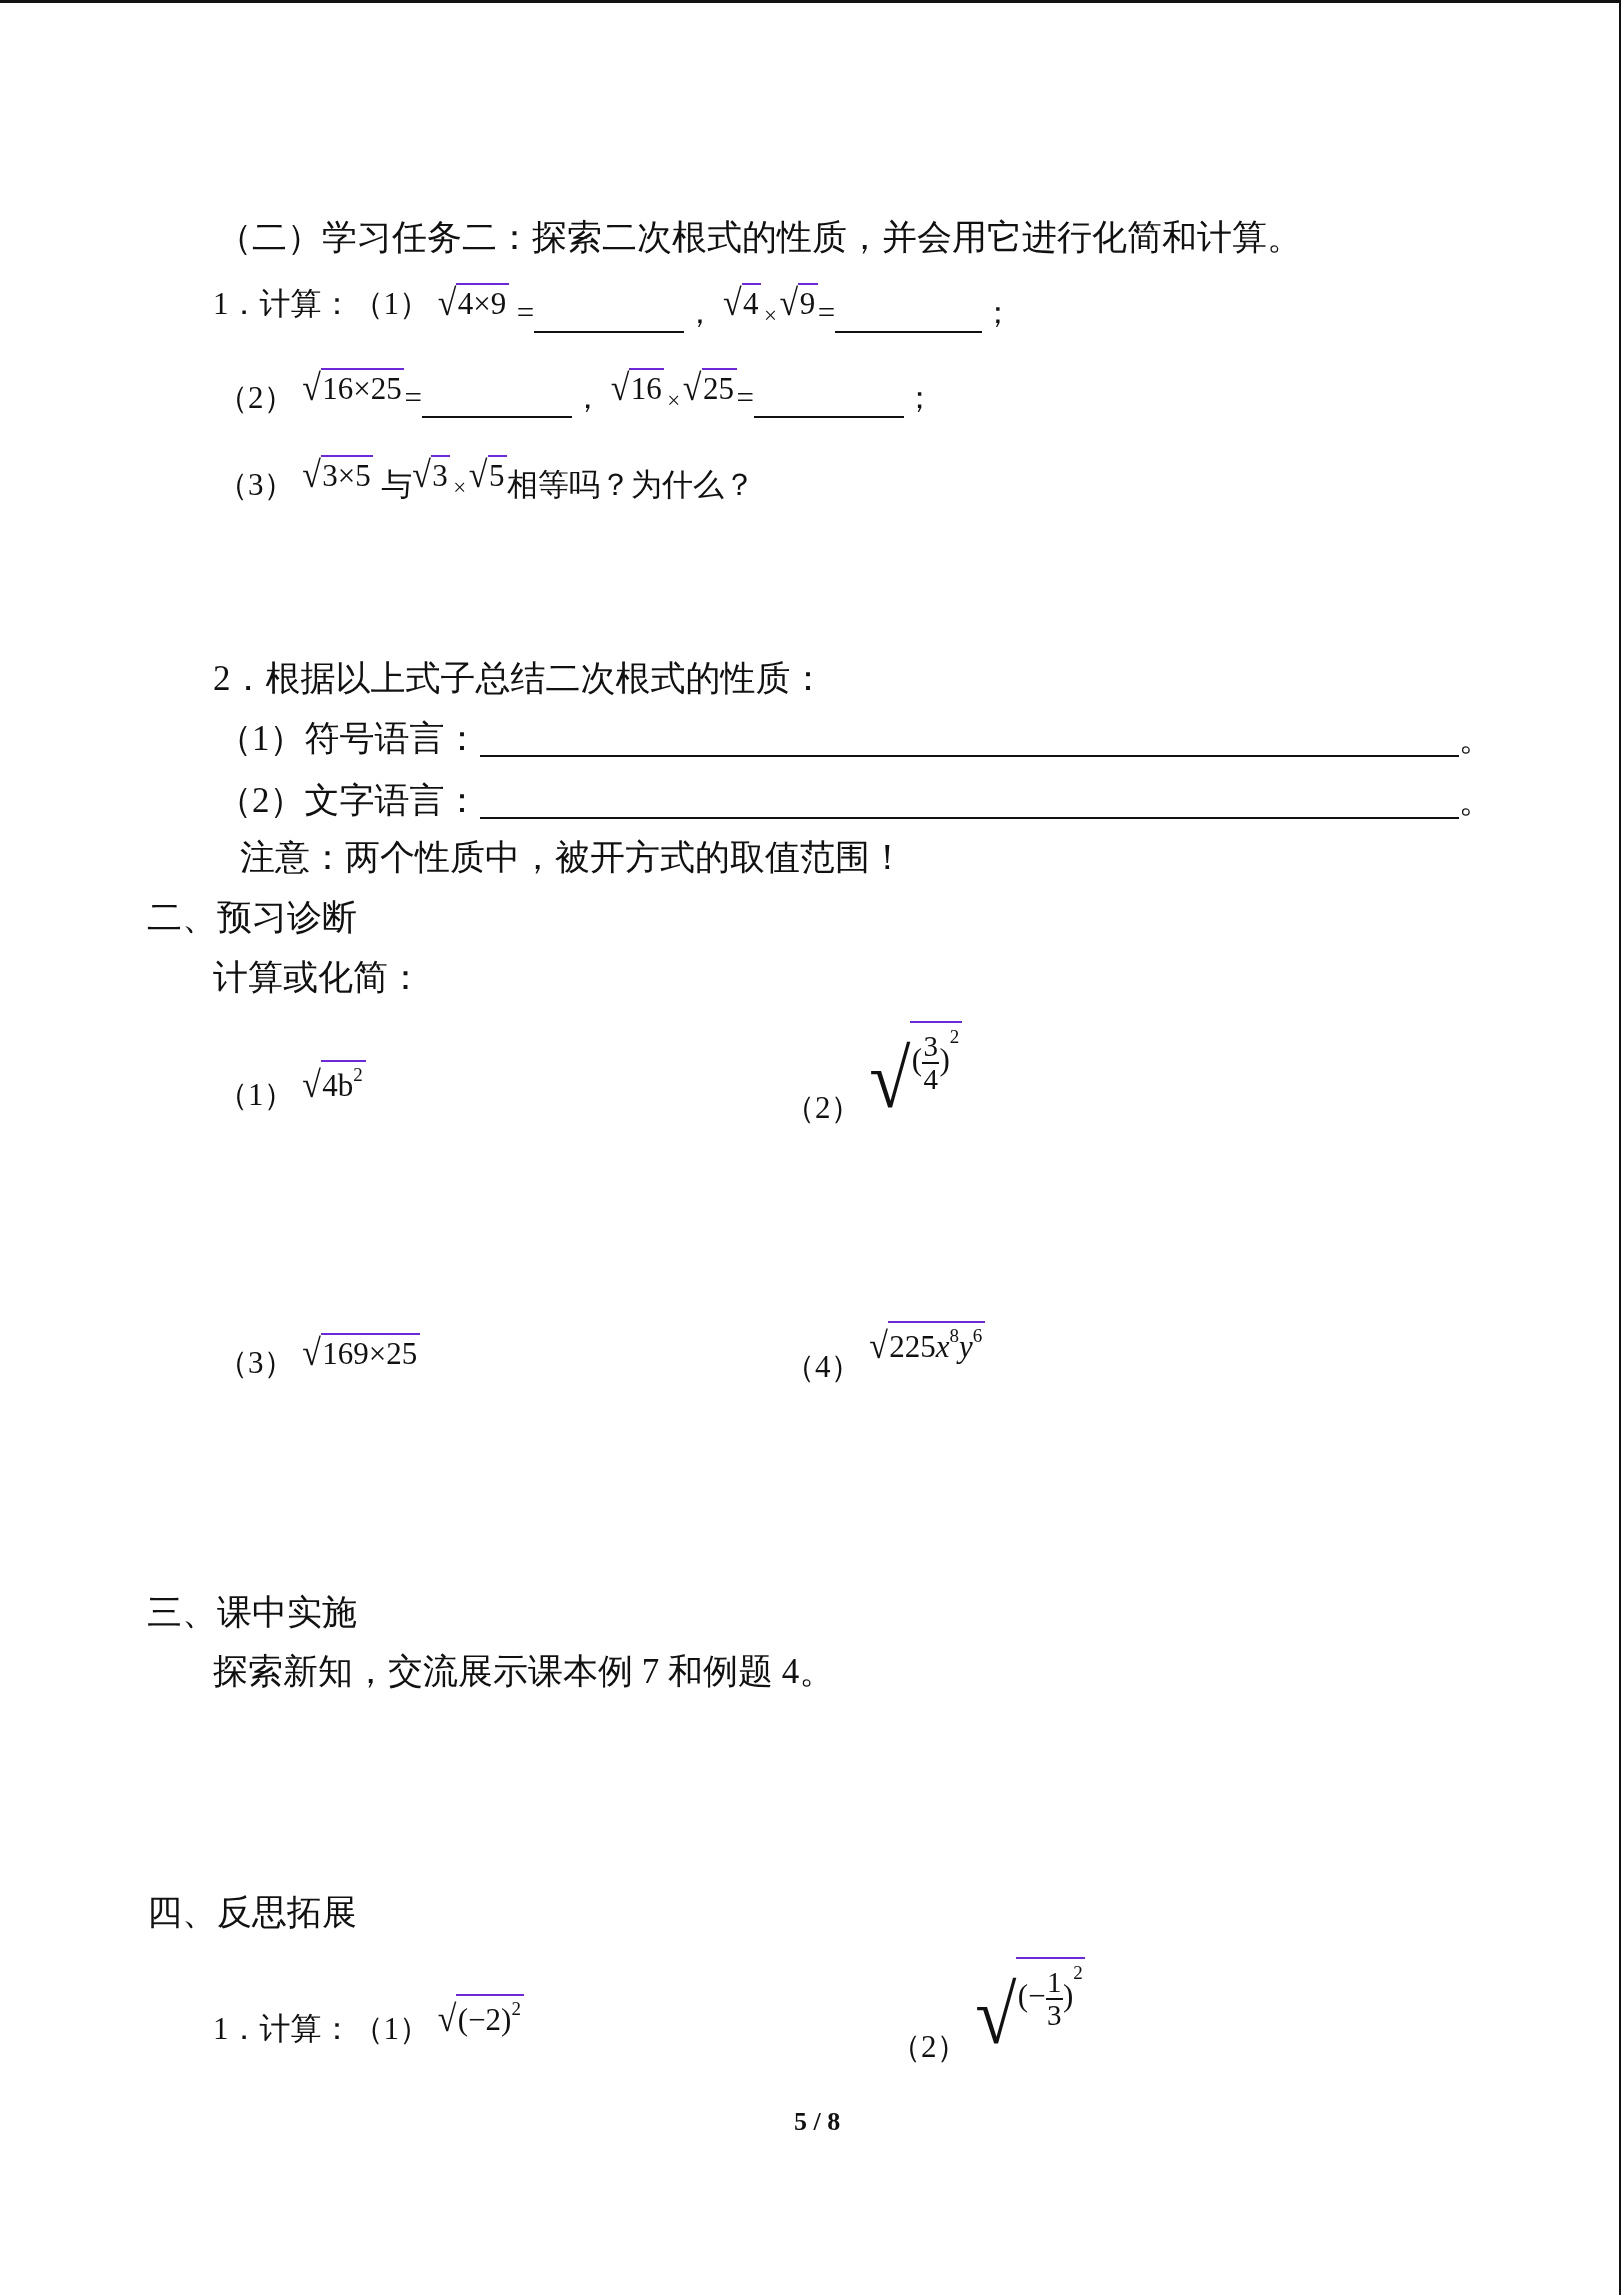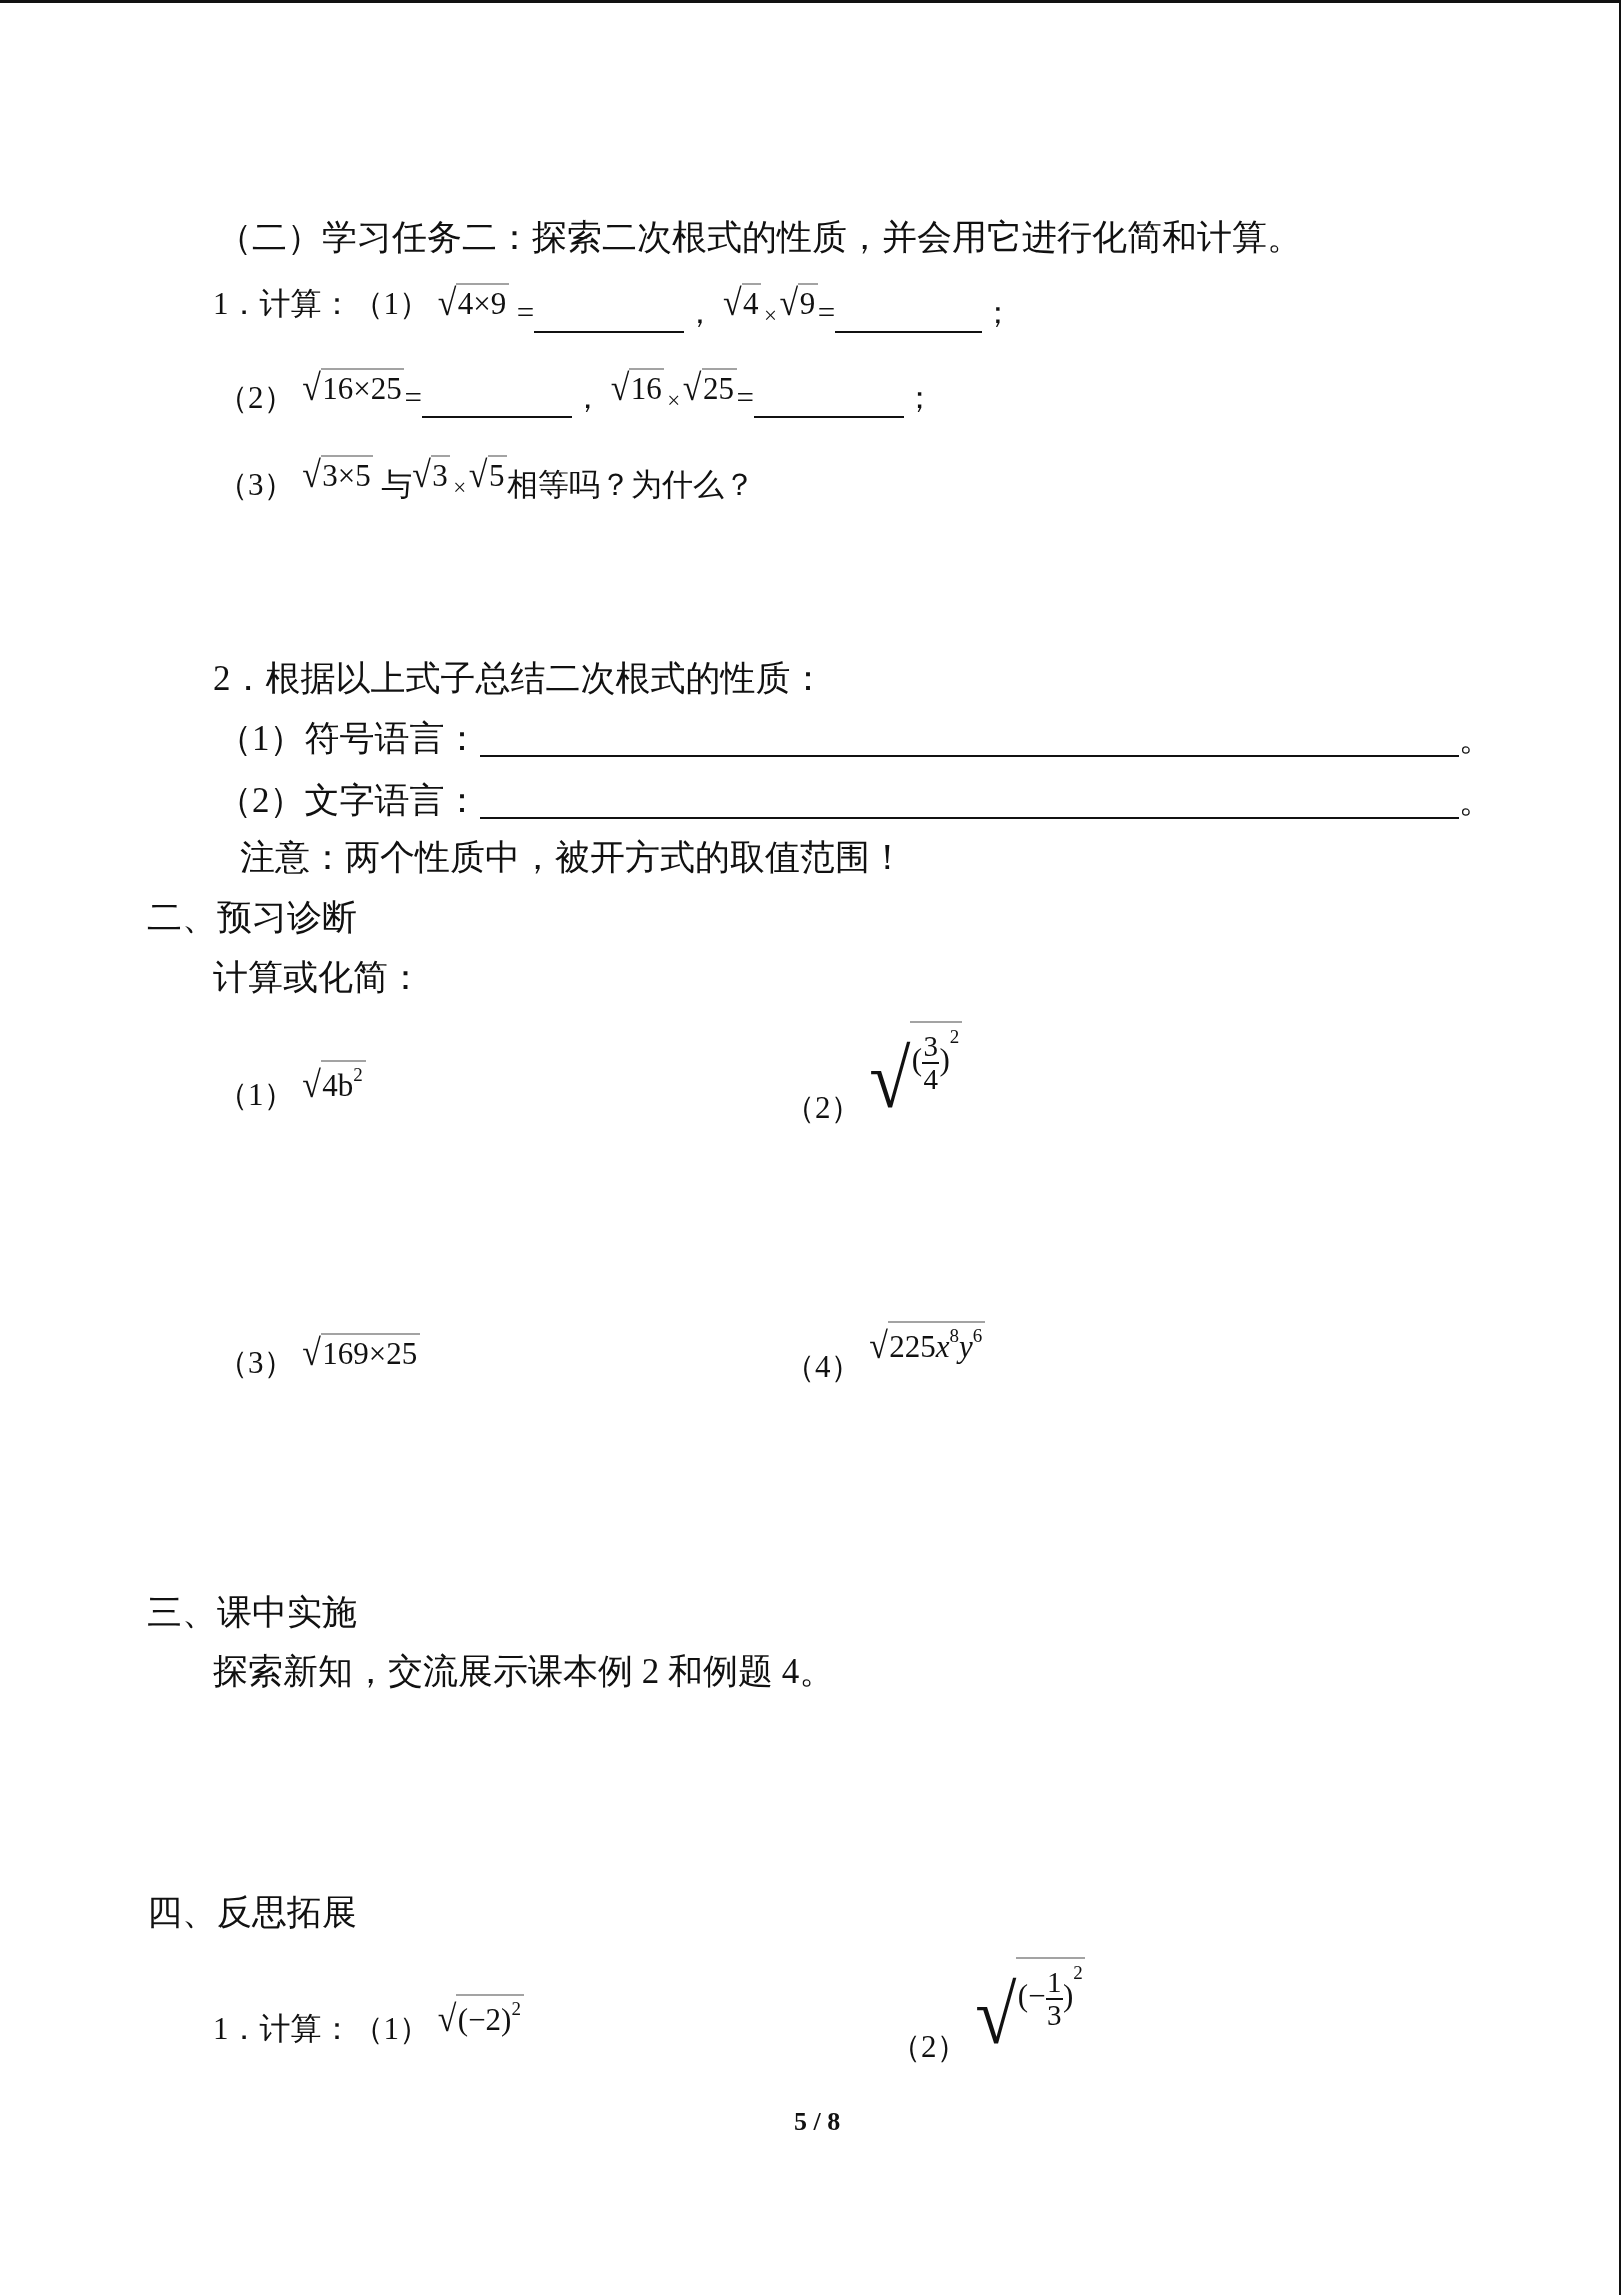--- a/index.html
+++ b/index.html
@@ -4,21 +4,21 @@
 <style>
   html, body { margin:0; padding:0; background:#ffffff; }
   body { width:1623px; height:2295px; position:relative; overflow:hidden;
          font-family:"Liberation Serif","DejaVu Serif",serif; color:#111; }
   .page-border { position:absolute; left:0; top:0; width:1621px; height:2295px;
          border-top:3.4px solid #111; border-right:2px solid #111; box-sizing:border-box; }
   .line { position:absolute; font-size:35px; line-height:1; white-space:nowrap; }
   .math { font-family:"Liberation Serif","DejaVu Serif",serif; font-size:31px; }
   .sqrt { display:inline-block; position:relative; vertical-align:baseline; }
   .sqrt .rad { display:inline-block; font-size:34px; transform:scaleY(1.1); }
-  .sqrt .body { display:inline-block; border-top:2px solid #a3a3a3; padding:2.7px 2.7px 0 1.4px;text-align:center; }
+  .sqrt .body { display:inline-block; border-top:2px solid #6d28d9; padding:2.7px 2.7px 0 1.4px;text-align:center; }
   .times { font-size:23px; padding:0 2.7px; }
   .sup { font-size:19px; vertical-align:15px; }
   .it { font-style:italic; }
   .blank { display:inline-block; border-bottom:2px solid #111; vertical-align:-9.5px; }
   .frac { display:inline-flex; flex-direction:column; align-items:center; vertical-align:middle; font-size:29px; line-height:1.05; }
   .frac .num { border-bottom:2px solid #111; padding:0 1.4px; }
   .lower { position:relative; top:9.5px; }
   .pagenum { position:absolute; font-family:Liberation Serif, serif; font-weight:bold; font-size:26px; }
 </style>
 </head>
@@ -79,21 +79,21 @@
   <span class="lower">（3）</span>
   <span class="sqrt"><span class="rad">√</span><span class="body">169×25</span></span>
 </div>
 
 <div class="line math" style="left:784px; top:1321px;">
   <span style="position:relative; top:20.5px;">（4）</span>
   <span class="sqrt"><span class="rad">√</span><span class="body"><span>225</span><span class="it">x</span><span class="sup">8</span><span class="it">y</span><span class="sup">6</span></span></span>
 </div>
 
 <div class="line" style="left:147px; top:1595px;">三、课中实施</div>
-<div class="line" style="left:213px; top:1654px;">探索新知，交流展示课本例 2 和例题 4。</div>
+<div class="line" style="left:213px; top:1654px;">探索新知，交流展示课本例 7 和例题 4。</div>
 
 <div class="line" style="left:147px; top:1895px;">四、反思拓展</div>
 
 <div class="line math" style="left:213px; top:1994px;">
   <span class="lower">1．计算：（1）</span>
   <span class="sqrt"><span class="rad">√</span><span class="body"><span>(−2)</span><span class="sup">2</span></span></span>
 </div>
 
 <div class="line math" style="left:890px; top:1950px;">
   <span style="position:relative; top:58px;">（2）</span>

